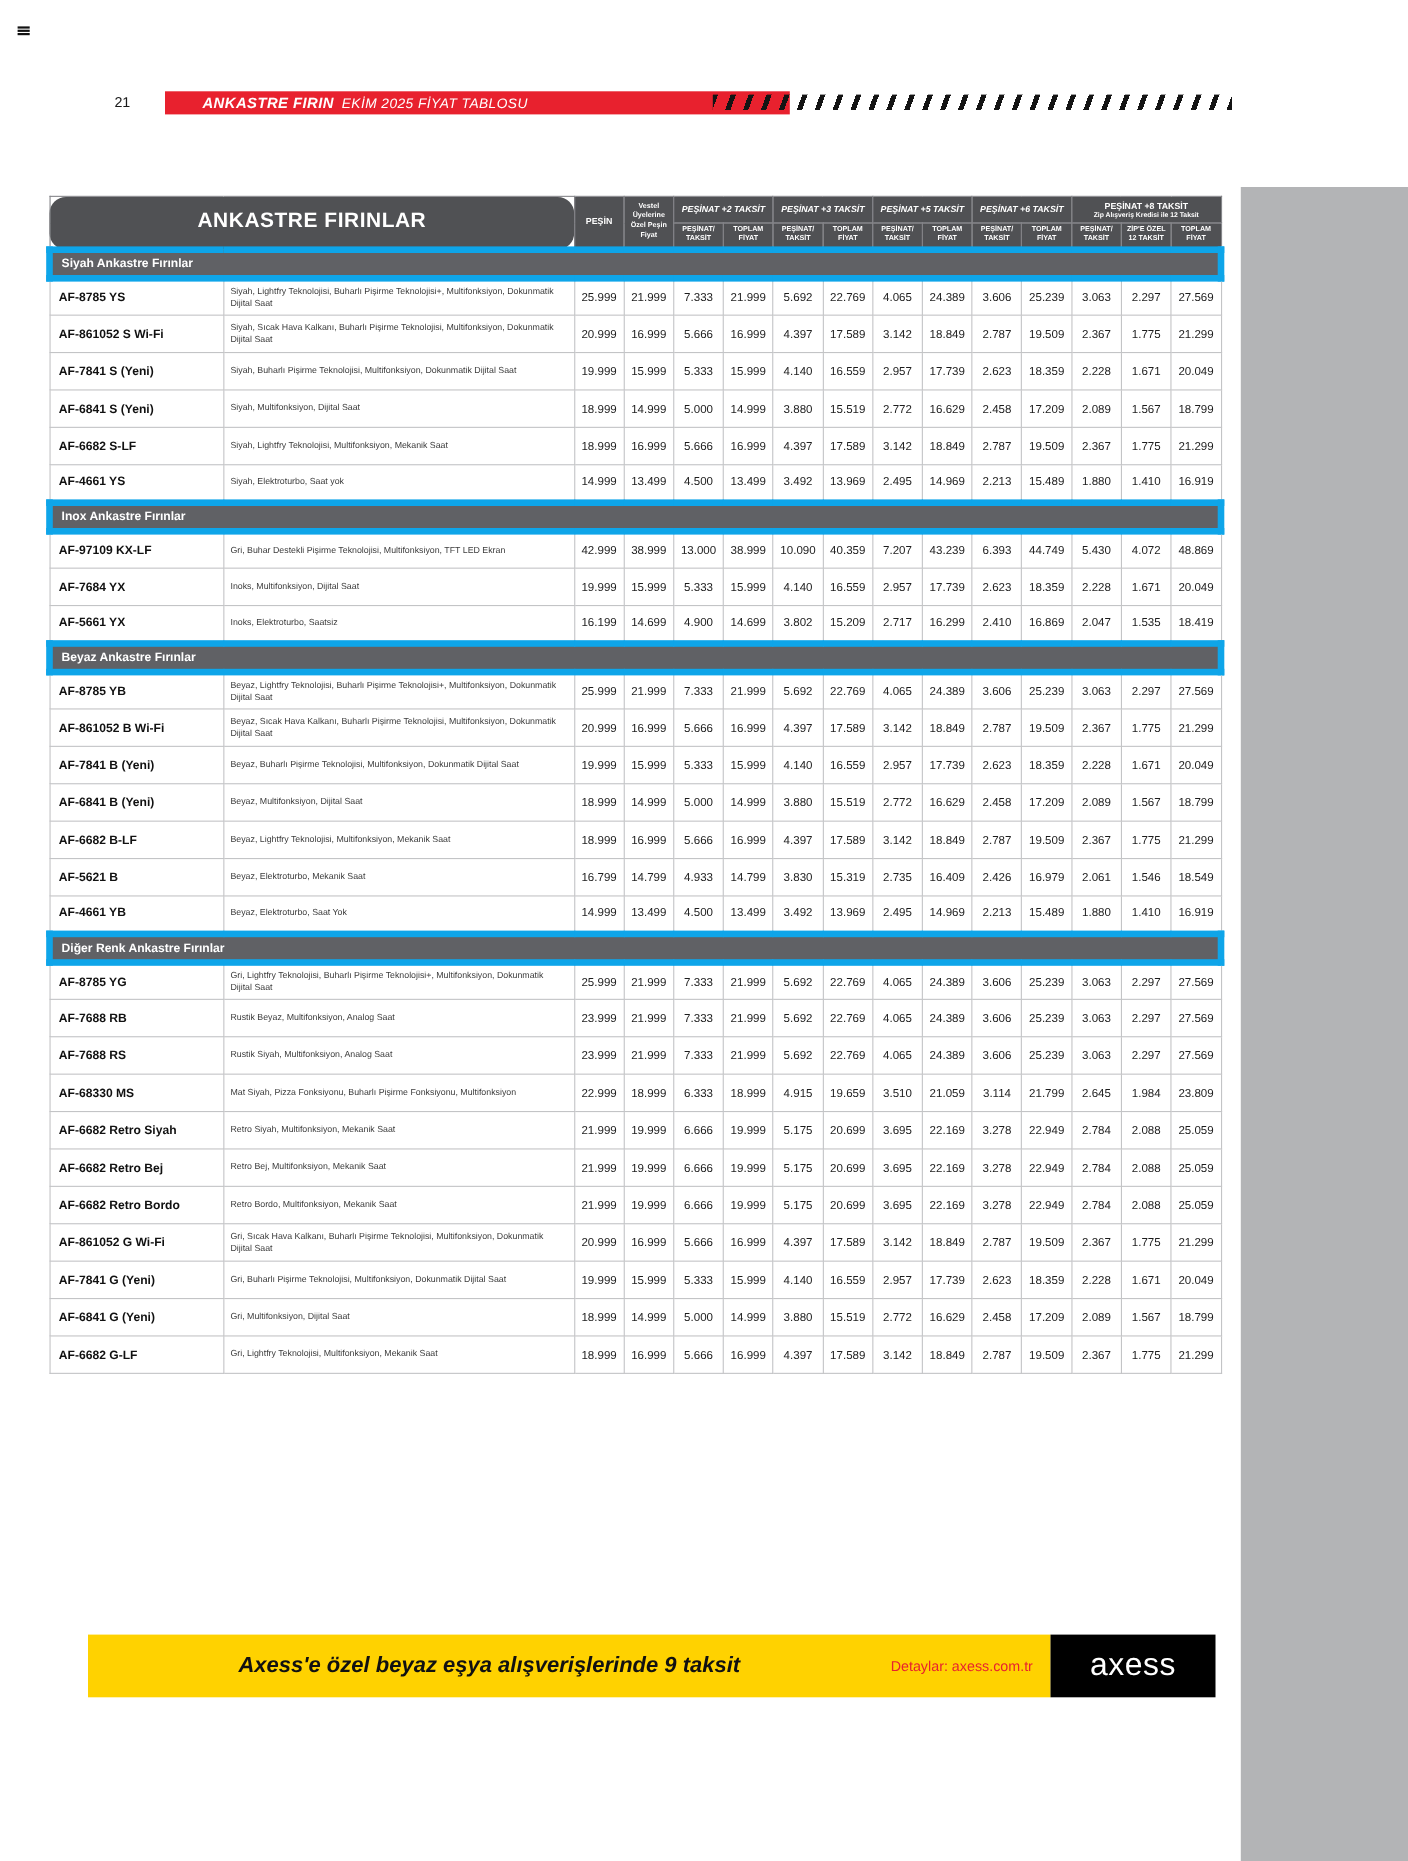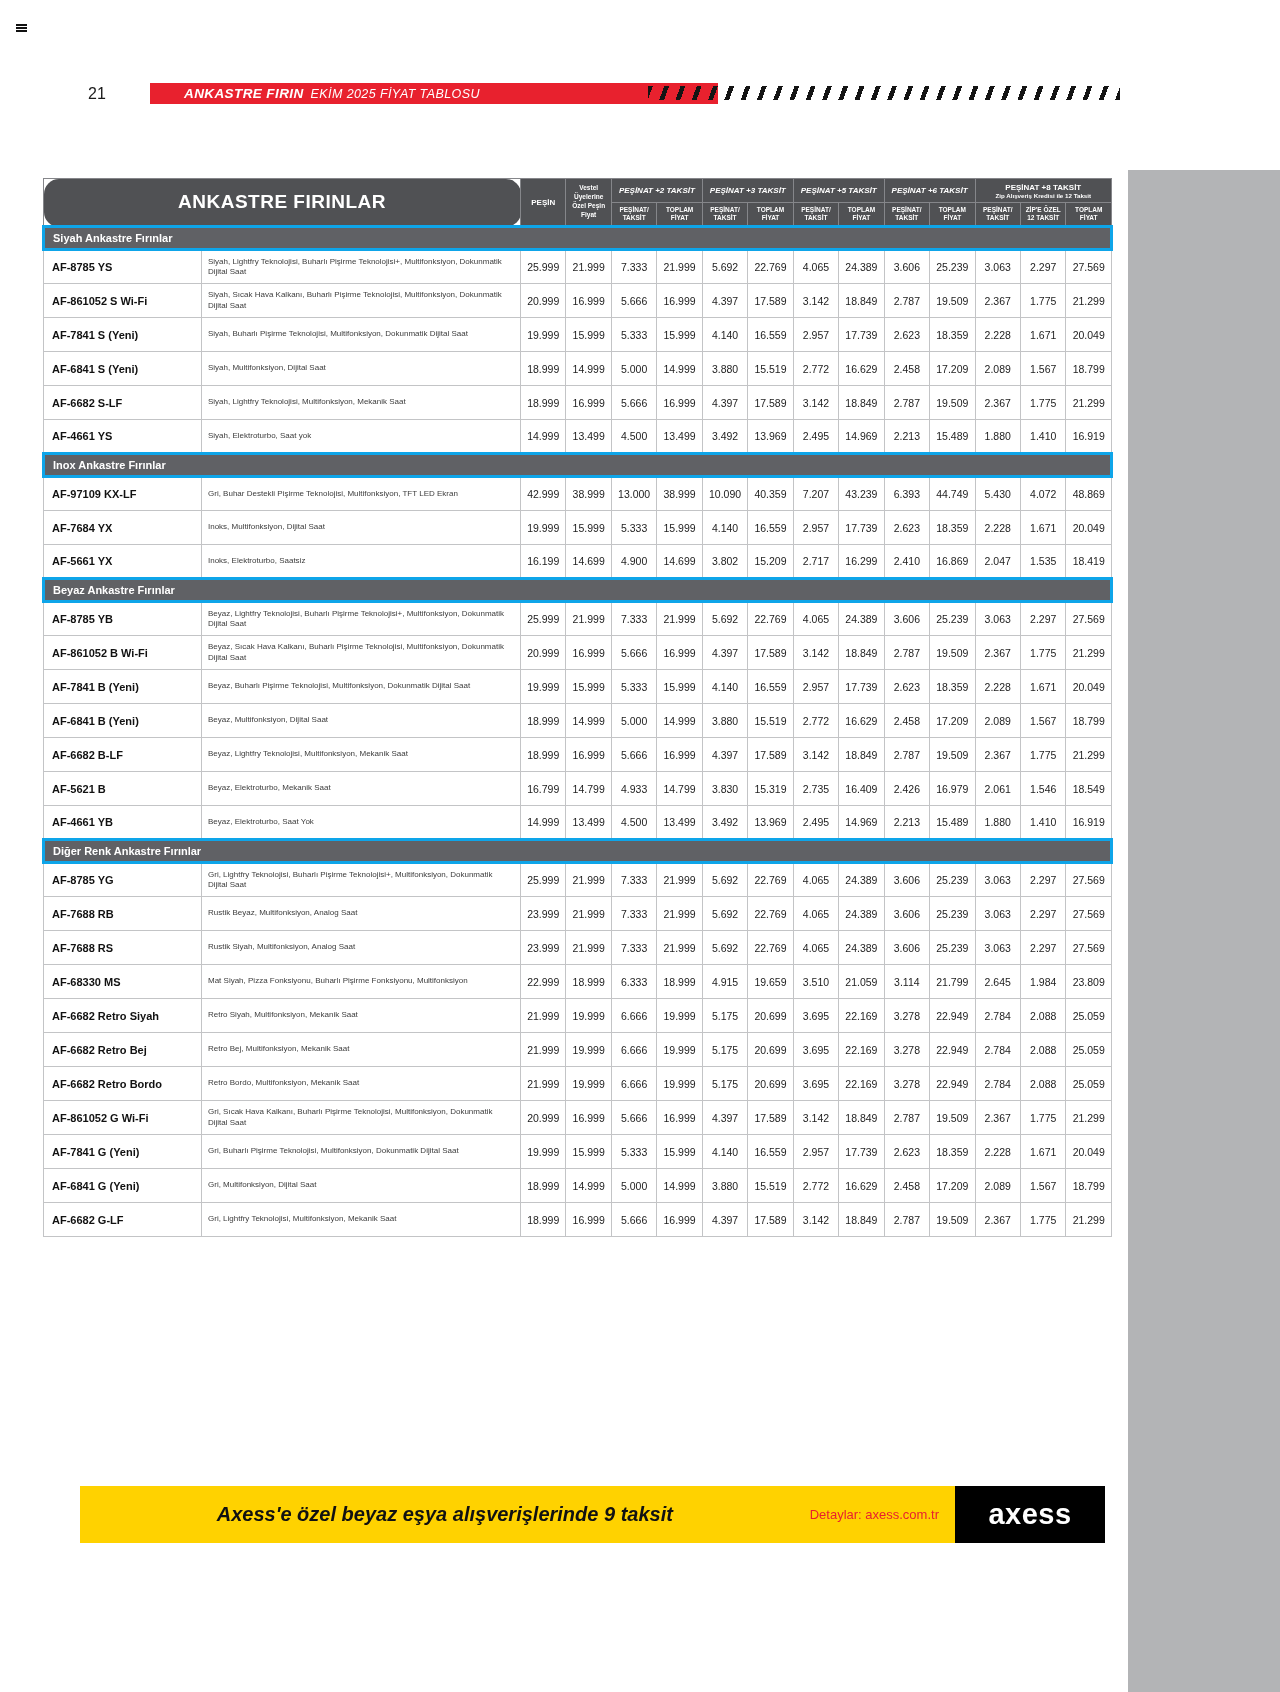--- a/index.html
+++ b/index.html
@@ -17,22 +17,22 @@
     background: #b3b4b6;
   }
   .menu-icon {
     position: absolute; left: 16px; top: 24px;
     width: 11px; height: 8px;
     display: flex; flex-direction: column; justify-content: space-between;
     cursor: pointer;
   }
   .menu-icon i { display: block; height: 1.6px; background: #111; }
   .page-num {
-    position: absolute; left: 88px; top: 85px;
-    font-size: 16px; color: #1a1a1a;
+    position: absolute; left: 104px; top: 85px;
+    font-size: 13px; color: #1a1a1a;
   }
   .red-banner {
     position: absolute; left: 150px; top: 83px;
     width: 568px; height: 21px;
     background: #e8212e; color: #fff;
     display: flex; align-items: center;
     padding-left: 34px; font-style: italic; white-space: nowrap;
   }
   .t-bold { font-weight: bold; font-size: 13.5px; letter-spacing: .4px; }
   .t-rest { font-weight: 400; font-size: 12.5px; margin-left: 7px; letter-spacing: .4px; }
@@ -59,38 +59,38 @@
   th.h-group { font-size: 8px; font-style: italic; }
   th.h-pesin { font-size: 8px; }
   th.h-vestel { font-size: 6.5px; line-height: 1.35; font-weight: bold; }
   .h-zip .zip1 { display: block; font-size: 8px; }
   .h-zip .zip2 { display: block; font-size: 6.2px; }
 
   .section-row td {
     background: #606165; color: #fff;
     font-weight: bold; font-size: 11px;
     padding: 4px 0 4px 8px;
-    border: 3px solid #0ea5e9;
+    border: 6px solid #0ea5e9;
     height: 23px;
   }
   .data-row td { border: 1px solid #c3c4c6; background: #fff; height: 34px; }
   td.model { font-weight: bold; font-size: 11px; padding-left: 8px; color: #111; }
   td.features { font-size: 8px; color: #3c3c3c; padding: 2px 6px; line-height: 1.3; }
   td.num { font-size: 10.5px; text-align: center; color: #1c1c1c; }
 
   .footer-banner {
     position: absolute; left: 80px; top: 1486px;
     width: 1025px; height: 57px;
     display: flex;
   }
   .yellow { flex: 1; background: #ffd200; display: flex; align-items: center; }
   .promo { flex: 1; text-align: center; font-weight: bold; font-size: 20px; color: #111; font-style: italic; }
   .details { color: #e8212e; font-size: 13px; font-weight: normal; margin-right: 16px; cursor: pointer; white-space: nowrap; }
   .axess-box { width: 150px; background: #000; color: #fff; display: flex; align-items: center; justify-content: center; }
-  .axess-box span { font-size: 29px; font-weight: bold; letter-spacing: .5px; }
+  .axess-box span { font-size: 29px; font-weight: normal; letter-spacing: .5px; }
 </style>
 </head>
 <body>
 
 <div class="side-gray"></div>
 
 <div class="menu-icon">
     <i></i>
     <i></i>
     <i></i>

